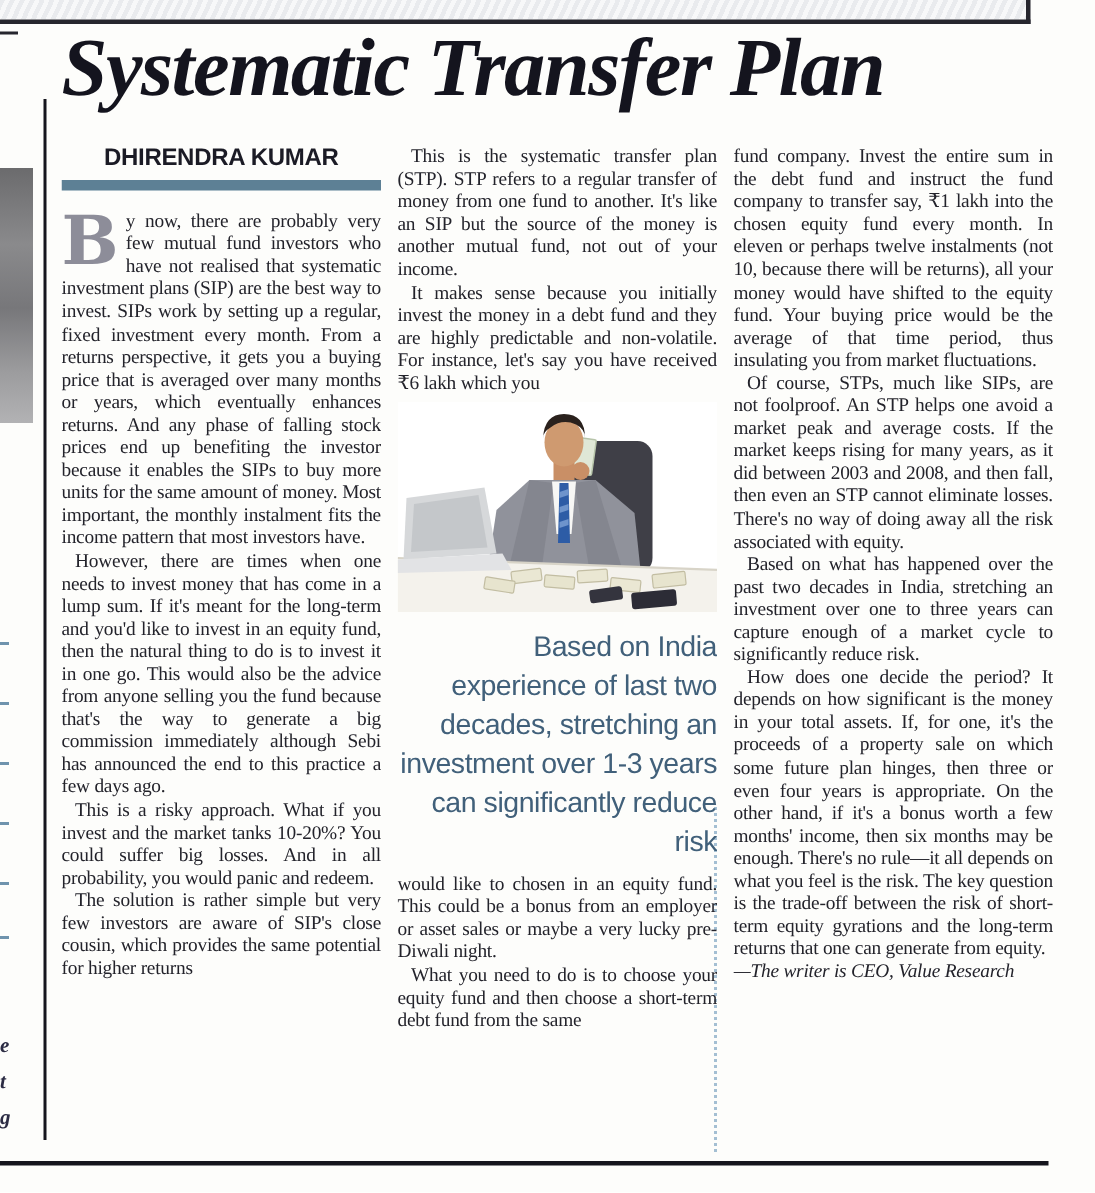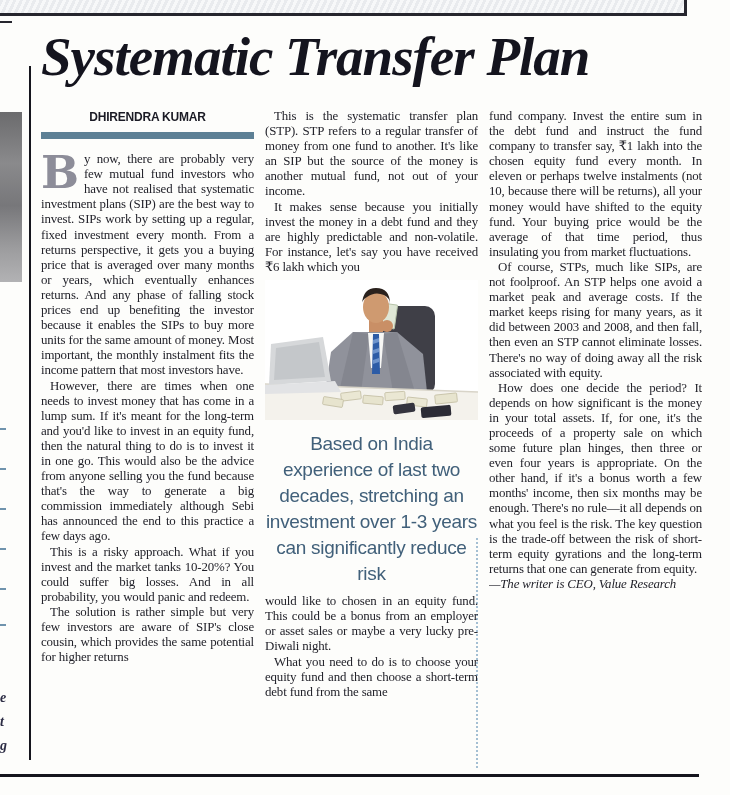--- a/index.html
+++ b/index.html
@@ -14,40 +14,40 @@
   .edge-photo{position:absolute;left:0;top:112px;width:22px;height:170px;
     background:linear-gradient(180deg,#6b6b6d 0%,#8a8a8c 30%,#77777a 55%,#9c9c9e 80%,#b2b2b4 100%);}
   .tick{position:absolute;left:0;width:6px;height:2px;background:#6f93ad;}
   .edge-frags{position:absolute;left:0;top:686px;width:12px;font-style:italic;
     font-size:14px;line-height:24px;color:#2c2c44;font-weight:bold;}
   .vrule{position:absolute;left:29px;top:66px;width:2px;height:694px;background:#15151d;}
   .bottom-rule{position:absolute;left:0;top:774px;width:699px;height:3px;background:#15151d;}
   .gutter-dots{position:absolute;left:476px;top:538px;height:230px;width:0;
     border-left:2px dotted #8fb0ca;opacity:.8;}
   
-  .article{position:absolute;left:41px;top:16px;width:661px;}
+  .article{position:absolute;left:41px;top:4px;width:661px;}
   h1.headline{margin:10px 0 0 0;font-family:"Liberation Serif","DejaVu Serif",serif;
     font-style:italic;font-weight:bold;font-size:55px;line-height:61px;color:#14141e;
     letter-spacing:-1px;}
   .cols{display:flex;gap:11px;margin-top:22px;height:600px;}
   .col{flex:1;min-width:0;overflow:hidden;font-size:12.9px;line-height:15.1px;
     letter-spacing:-0.15px;text-align:justify;}
   .col p{margin:0;}
   .col p.ind{text-indent:9px;}
   .byline{font-family:"Liberation Sans","DejaVu Sans",sans-serif;font-weight:bold;
-    font-size:12px;letter-spacing:-0.2px;text-align:center;color:#1b1b25;margin:1px 0 7px 0;}
+    font-size:16px;letter-spacing:-0.2px;text-align:center;color:#1b1b25;margin:1px 0 7px 0;}
   .byline-bar{height:7px;background:#5d8095;margin-bottom:13px;}
   .dropcap{float:left;font-size:45px;line-height:36px;padding:3px 5px 0 0;
     color:#8d8d99;font-weight:bold;font-family:"DejaVu Serif",serif;}
   .photo{margin:5px 0 7px 0;}
   .kicker{font-family:"Liberation Sans","DejaVu Sans",sans-serif;font-weight:bold;
     font-size:15px;letter-spacing:-0.3px;color:#1377bd;margin:1px 0 7px 0;text-align:left;}
   .quote{font-family:"Liberation Sans","DejaVu Sans",sans-serif;font-size:19px;
     line-height:26px;color:#41607a;letter-spacing:-0.3px;margin:0 0 7px 0;
-    text-align:center;font-weight:normal;}
+    text-align:right;font-weight:normal;}
   .signoff{font-style:italic;text-align:left;}
 </style>
 </head>
 <body>
 
 <div class="sheet">
 
   <div class="top-band"></div>
   <div class="edge-dash"></div>
 
@@ -130,20 +130,21 @@
         </div>
 
         <div class="quote">Based on India experience of last two decades, stretching an investment over 1-3 years can significantly reduce risk</div>
         <p>would like to chosen in an equity fund. This could be a bonus from an employer or asset sales or maybe a very lucky pre-Diwali night.</p>
         <p class="ind">What you need to do is to choose your equity fund and then choose a short-term debt fund from the same</p>
       </div>
 
       <div class="col">
         <p>fund company. Invest the entire sum in the debt fund and instruct the fund company to transfer say, ₹1 lakh into the chosen equity fund every month. In eleven or perhaps twelve instalments (not 10, because there will be returns), all your money would have shifted to the equity fund. Your buying price would be the average of that time period, thus insulating you from market fluctuations.</p>
         <p class="ind">Of course, STPs, much like SIPs, are not foolproof. An STP helps one avoid a market peak and average costs. If the market keeps rising for many years, as it did between 2003 and 2008, and then fall, then even an STP cannot eliminate losses. There's no way of doing away all the risk associated with equity.</p>
+        <p class="ind">Based on what has happened over the past two decades in India, stretching an investment over one to three years can capture enough of a market cycle to significantly reduce risk.</p>
         <p class="ind">How does one decide the period? It depends on how significant is the money in your total assets. If, for one, it's the proceeds of a property sale on which some future plan hinges, then three or even four years is appropriate. On the other hand, if it's a bonus worth a few months' income, then six months may be enough. There's no rule—it all depends on what you feel is the risk. The key question is the trade-off between the risk of short-term equity gyrations and the long-term returns that one can generate from equity.</p>
         <p class="signoff">—The writer is CEO, Value Research</p>
       </div>
 
     </div>
   </div>
 
   <div class="bottom-rule"></div>
 </div>
 

